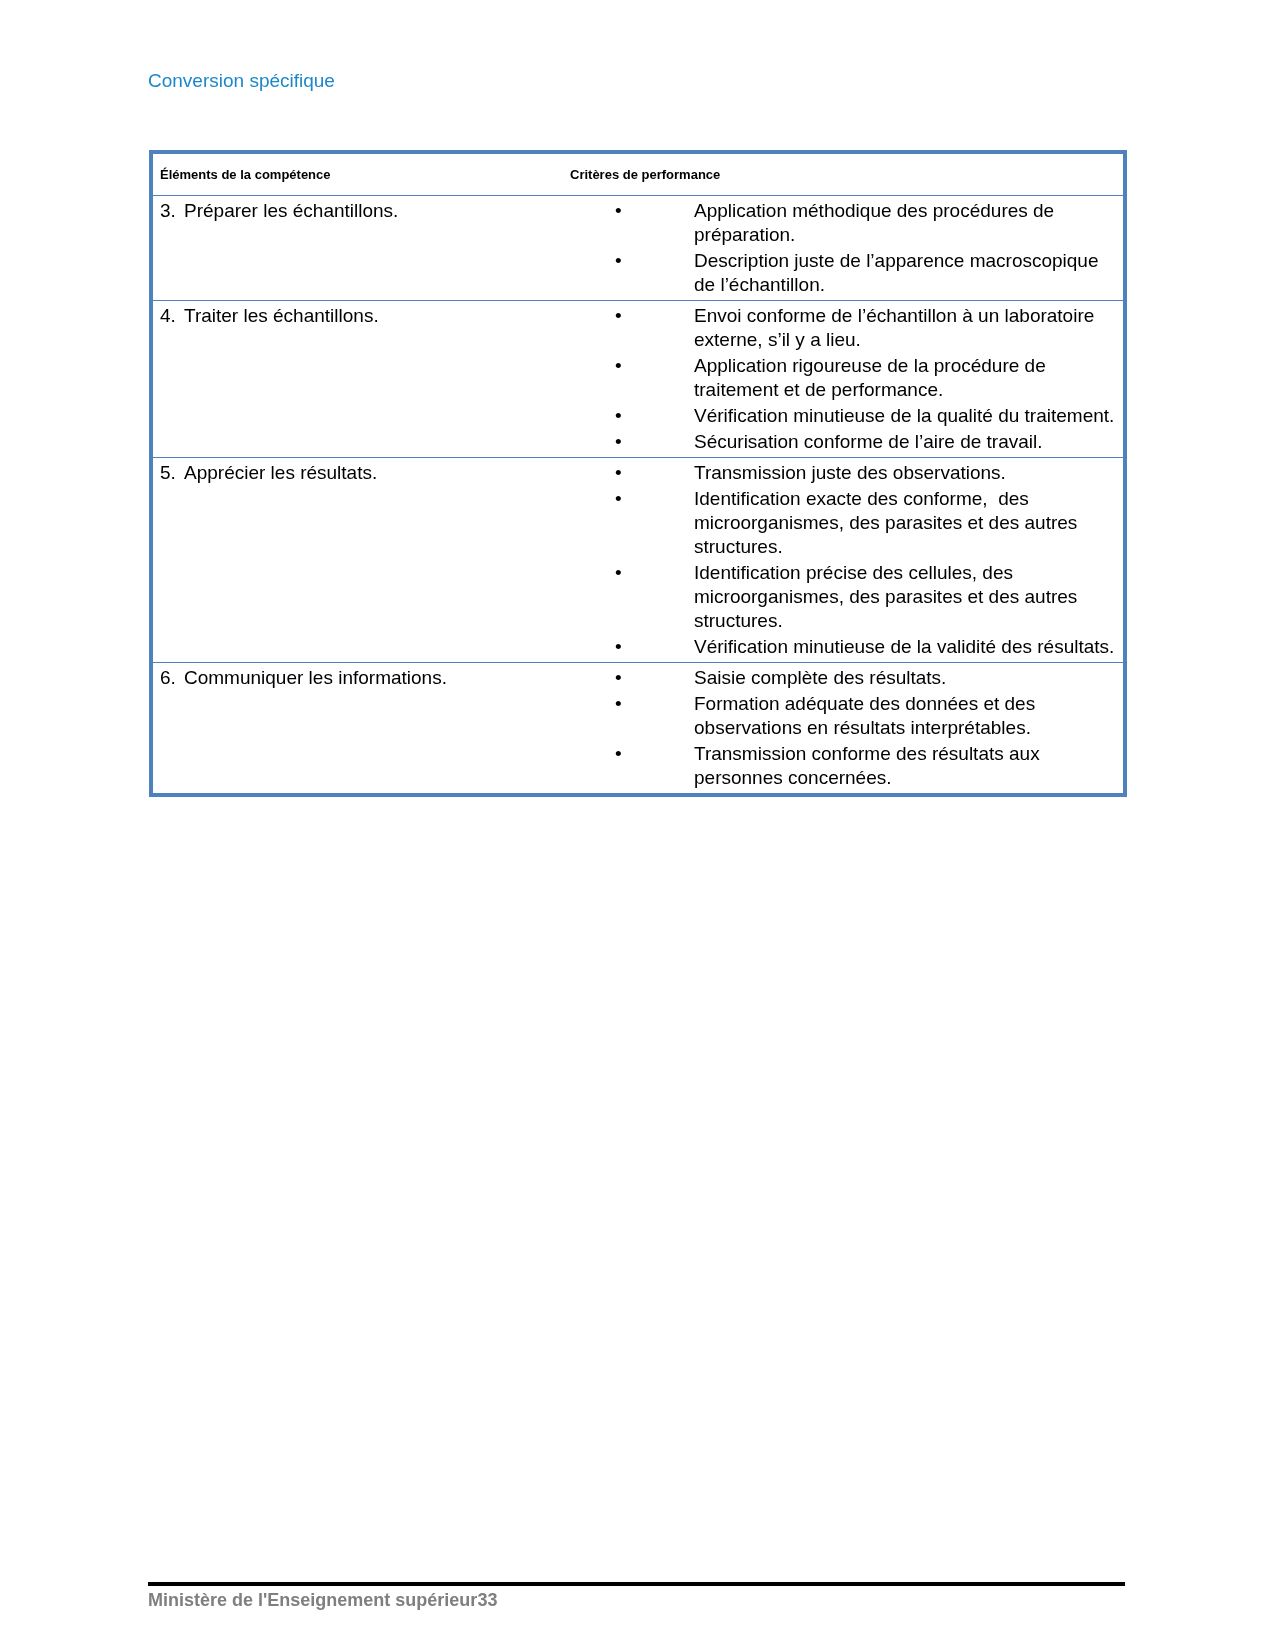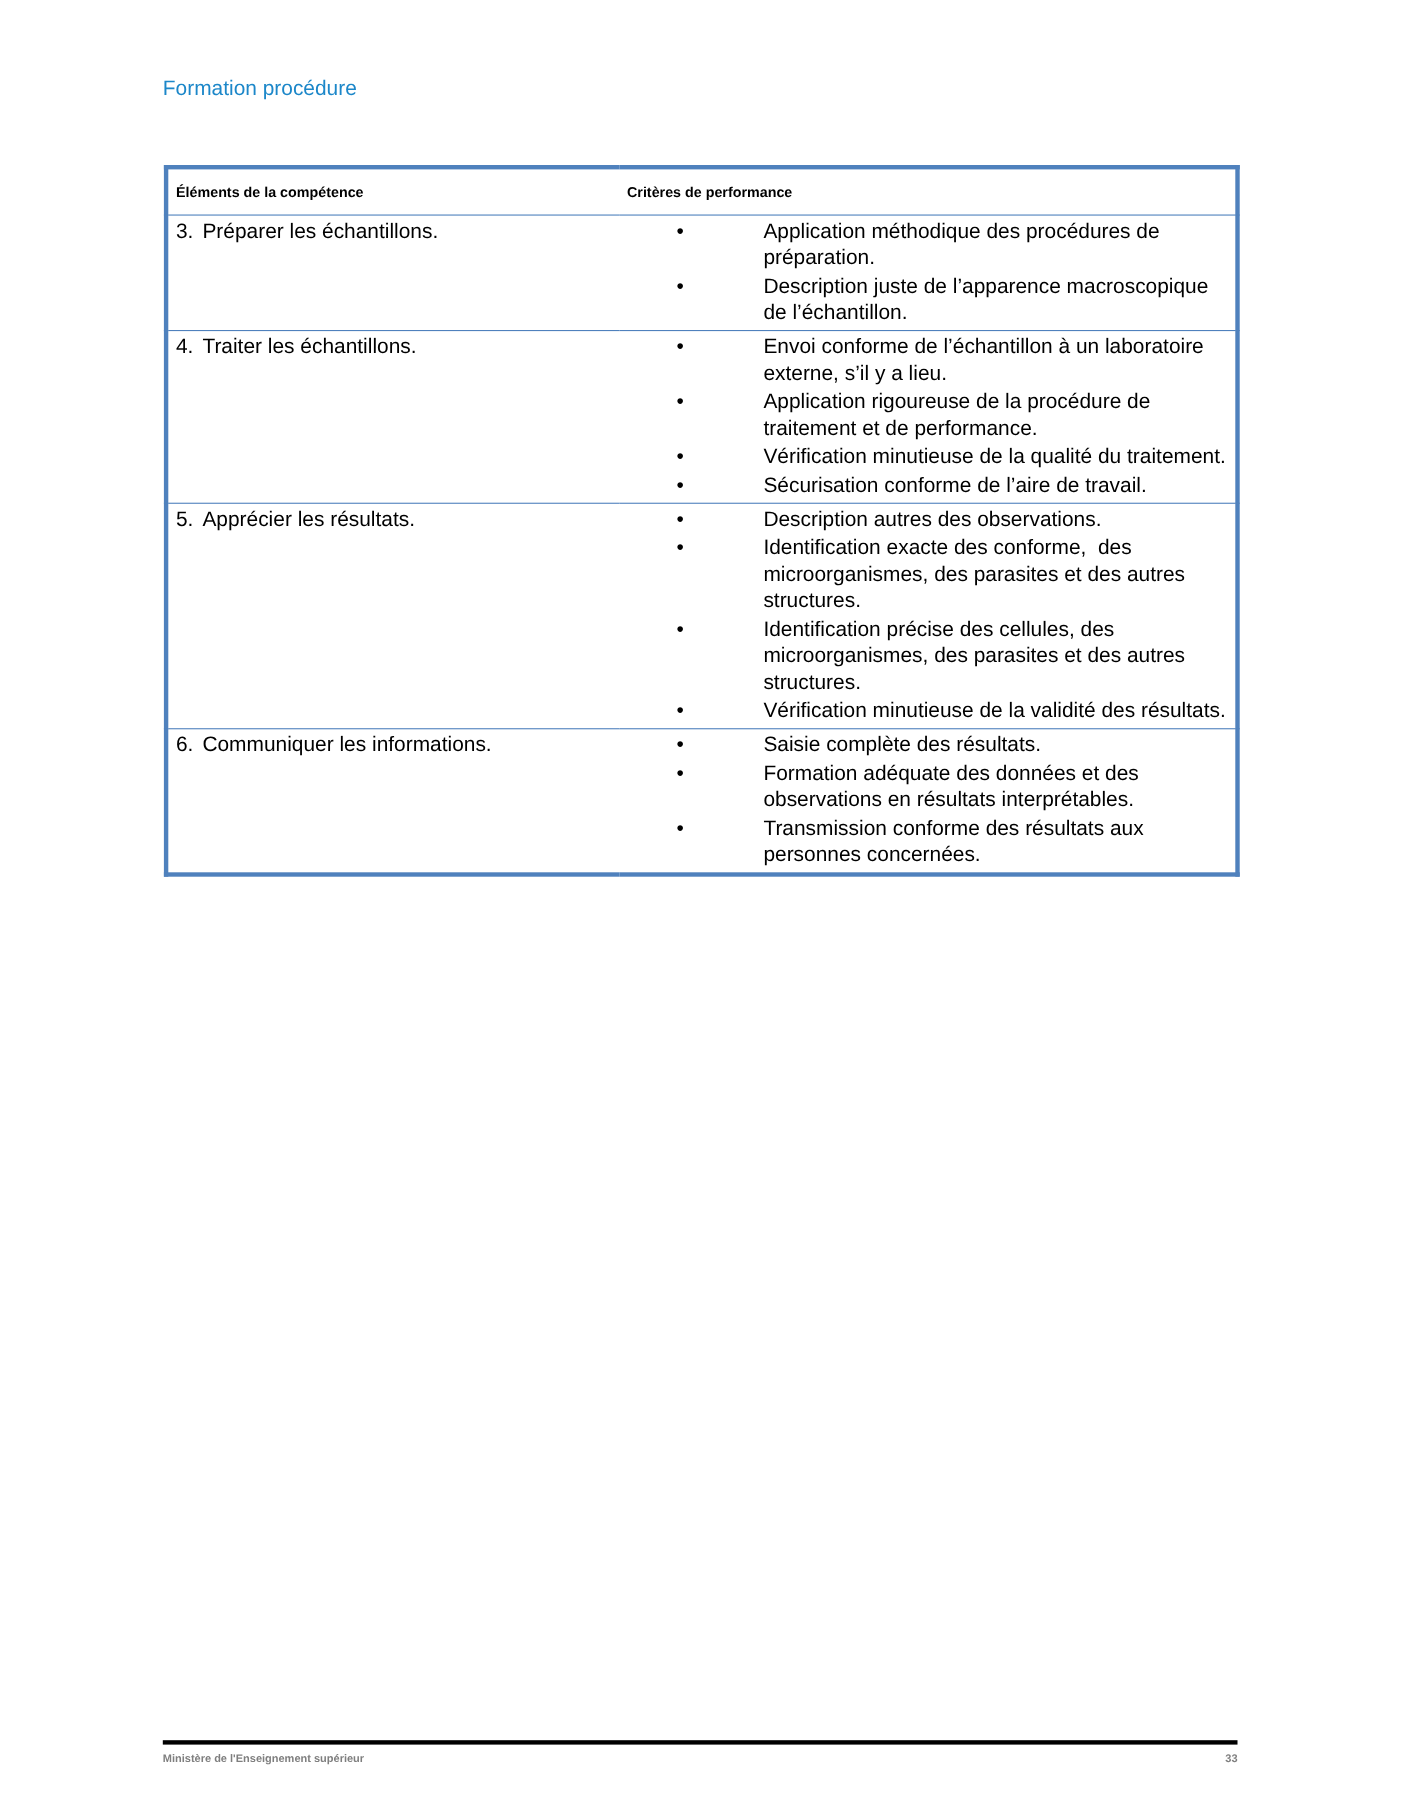--- a/index.html
+++ b/index.html
@@ -78,33 +78,33 @@
     height: 4px;
     background: var(--footer_rule, #000);
   }
 
   .footer-row {
     position: absolute;
     left: 148px;
     top: 1590px;
     width: 977px;
     display: flex;
-    justify-content: space-between;
-    font-size: 10px;
+    justify-content: flex-start;
+    font-size: 18px;
     line-height: 20px;
     font-weight: bold;
     color: var(--footer_gray, #7F7F7F);
   }
 </style>
 </head>
 <body>
 
 <div class="page">
 
-  <div class="doc-heading">Formation procédure</div>
+  <div class="doc-heading">Conversion spécifique</div>
 
   <table class="comp-table">
     <colgroup>
       <col class="col-el">
       <col class="col-cr">
     </colgroup>
     <thead>
       <tr>
         <th>Éléments de la compétence</th>
         <th>Critères de performance</th>
@@ -152,21 +152,21 @@
               </li>
             </ul>
           </td>
         </tr>
         <tr>
           <td><span class="el-num">5.</span><span>Apprécier les résultats.</span></td>
           <td>
             <ul class="criteria">
               <li class="crit-item">
                 <span class="bullet">•</span>
-                <div class="crit-line">Description autres des observations.</div>
+                <div class="crit-line">Transmission juste des observations.</div>
               </li>
               <li class="crit-item">
                 <span class="bullet">•</span>
                 <div class="crit-line">Identification exacte des conforme,  des</div>
                 <div class="crit-line">microorganismes, des parasites et des autres</div>
                 <div class="crit-line">structures.</div>
               </li>
               <li class="crit-item">
                 <span class="bullet">•</span>
                 <div class="crit-line">Identification précise des cellules, des</div>

